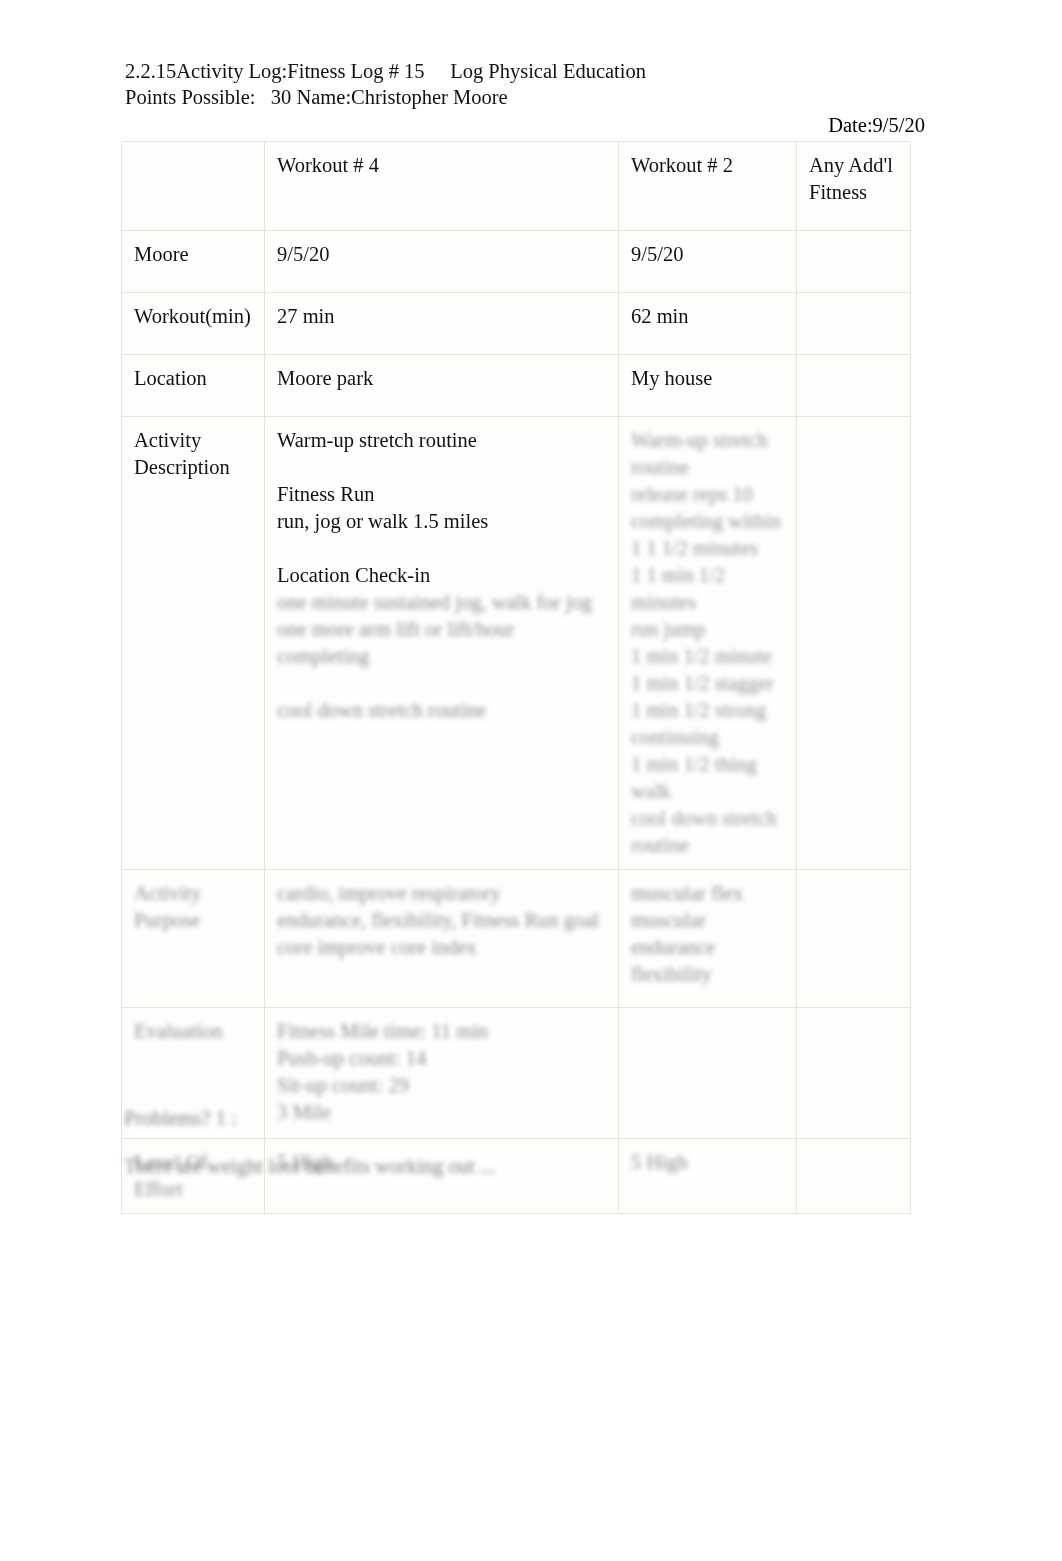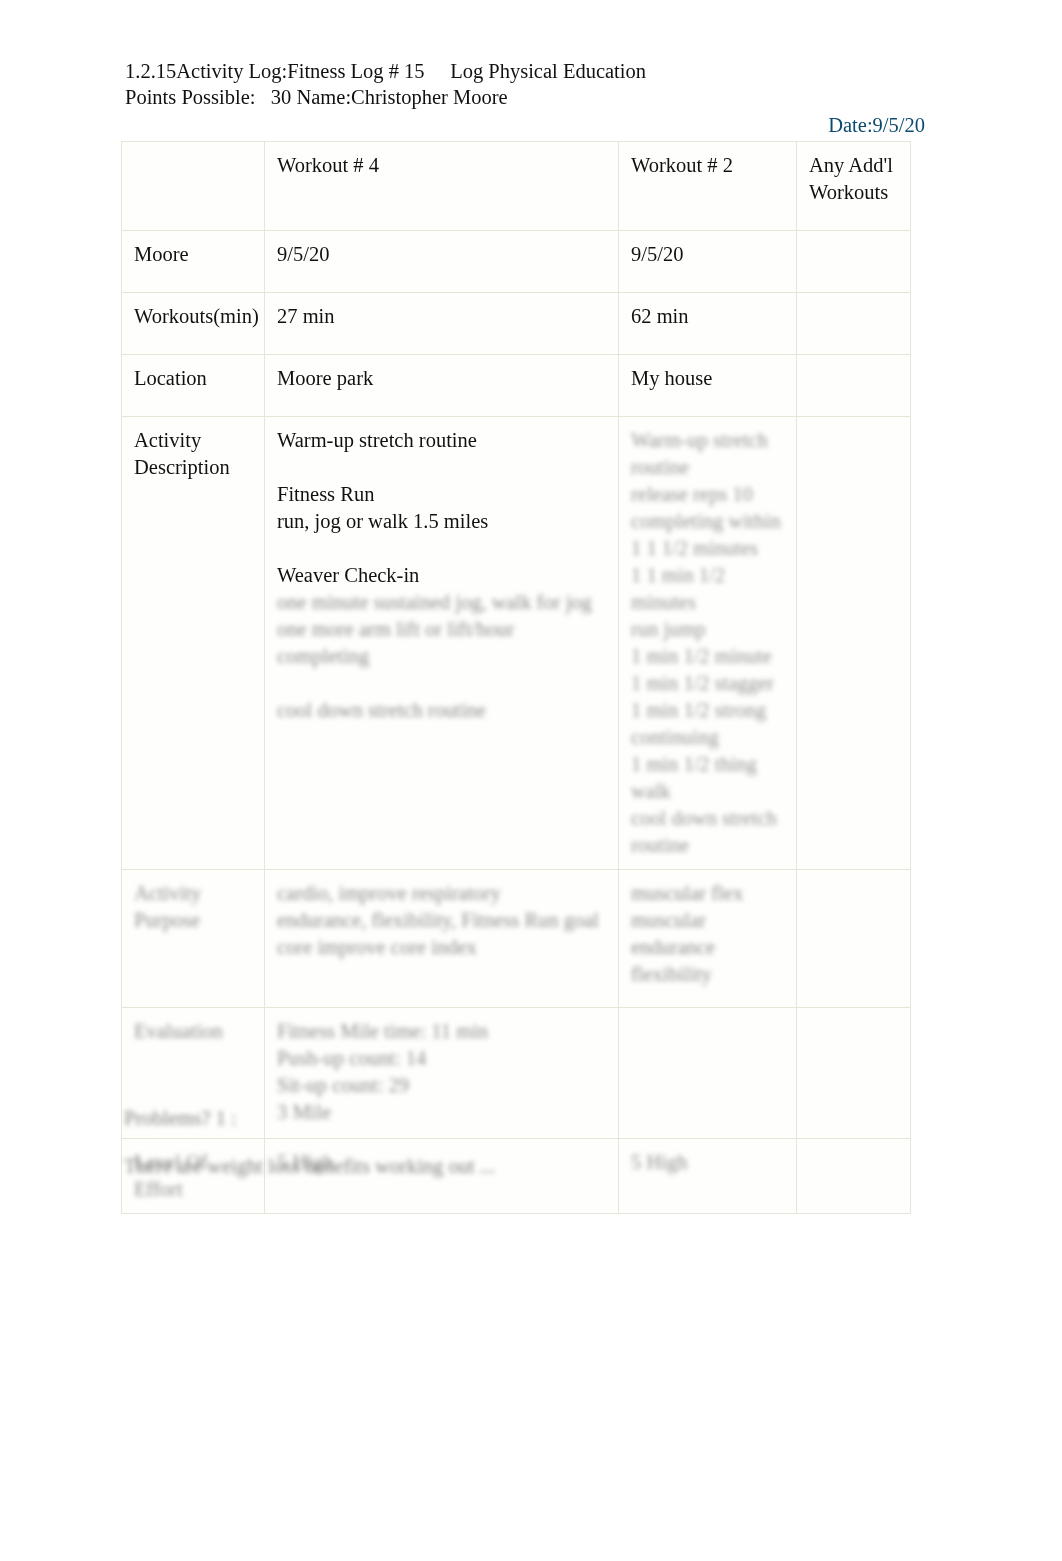--- a/index.html
+++ b/index.html
@@ -37,21 +37,21 @@
     color: #111111;
   }
   .date-line {
     position: absolute;
     left: 125px;
     top: 112px;
     width: 800px;
     text-align: right;
     font-size: 20.5px;
     line-height: 26px;
-    color: #0c4a6e;
+    color: #000000;
   }
 
   
   .log-table {
     position: absolute;
     left: 121px;
     top: 141px;
     width: 789px;
     border-collapse: collapse;
     table-layout: fixed;
@@ -113,49 +113,49 @@
     line-height: 26px;
   }
   .footer-notes .fn-line { margin-bottom: 22px; white-space: pre; }
 </style>
 </head>
 <body>
 
 <div class="page">
 
   <div class="doc-header">
-    <div class="hdr-line">1.2.15Activity Log:Fitness Log # 15     Log Physical Education</div>
+    <div class="hdr-line">2.2.15Activity Log:Fitness Log # 15     Log Physical Education</div>
     <div class="hdr-line">Points Possible:   30 Name:Christopher Moore</div>
   </div>
   <div class="date-line">Date:9/5/20</div>
 
   <table class="log-table">
     <colgroup>
       <col class="col-label">
       <col class="col-w4">
       <col class="col-w5">
       <col class="col-extra">
     </colgroup>
     <tbody>
       <tr class="row-header">
         <td></td>
         <td>Workout # 4</td>
         <td>Workout # 2</td>
-        <td>Any Add'l Workouts</td>
+        <td>Any Add'l Fitness</td>
       </tr>
 
       <tr class="row-date">
         <td>Moore</td>
         <td>9/5/20</td>
         <td>9/5/20</td>
         <td></td>
       </tr>
 
       <tr class="row-duration">
-        <td>Workouts(min)</td>
+        <td>Workout(min)</td>
         <td>27 min</td>
         <td>62 min</td>
         <td></td>
       </tr>
 
       <tr class="row-location">
         <td>Location</td>
         <td class="indent-sm"> Moore park</td>
         <td>My house</td>
         <td></td>
@@ -165,21 +165,21 @@
         <td>
           <div>Activity Description</div>
         </td>
         <td>
           <div class="cell-lines">
             <div>Warm-up stretch routine</div>
             <div class="blank-line"></div>
             <div>Fitness Run</div>
             <div>run, jog or walk 1.5 miles</div>
             <div class="blank-line"></div>
-            <div>Weaver Check-in</div>
+            <div>Location Check-in</div>
             <div class="redacted">one minute sustained jog, walk for jog</div>
             <div class="redacted">one more arm lift or lift/hour completing</div>
             <div class="blank-line"></div>
             <div class="redacted">cool down stretch routine</div>
           </div>
         </td>
         <td>
           <div class="cell-lines">
             <div class="redacted soft">Warm-up stretch</div>
             <div class="redacted soft">routine</div>

